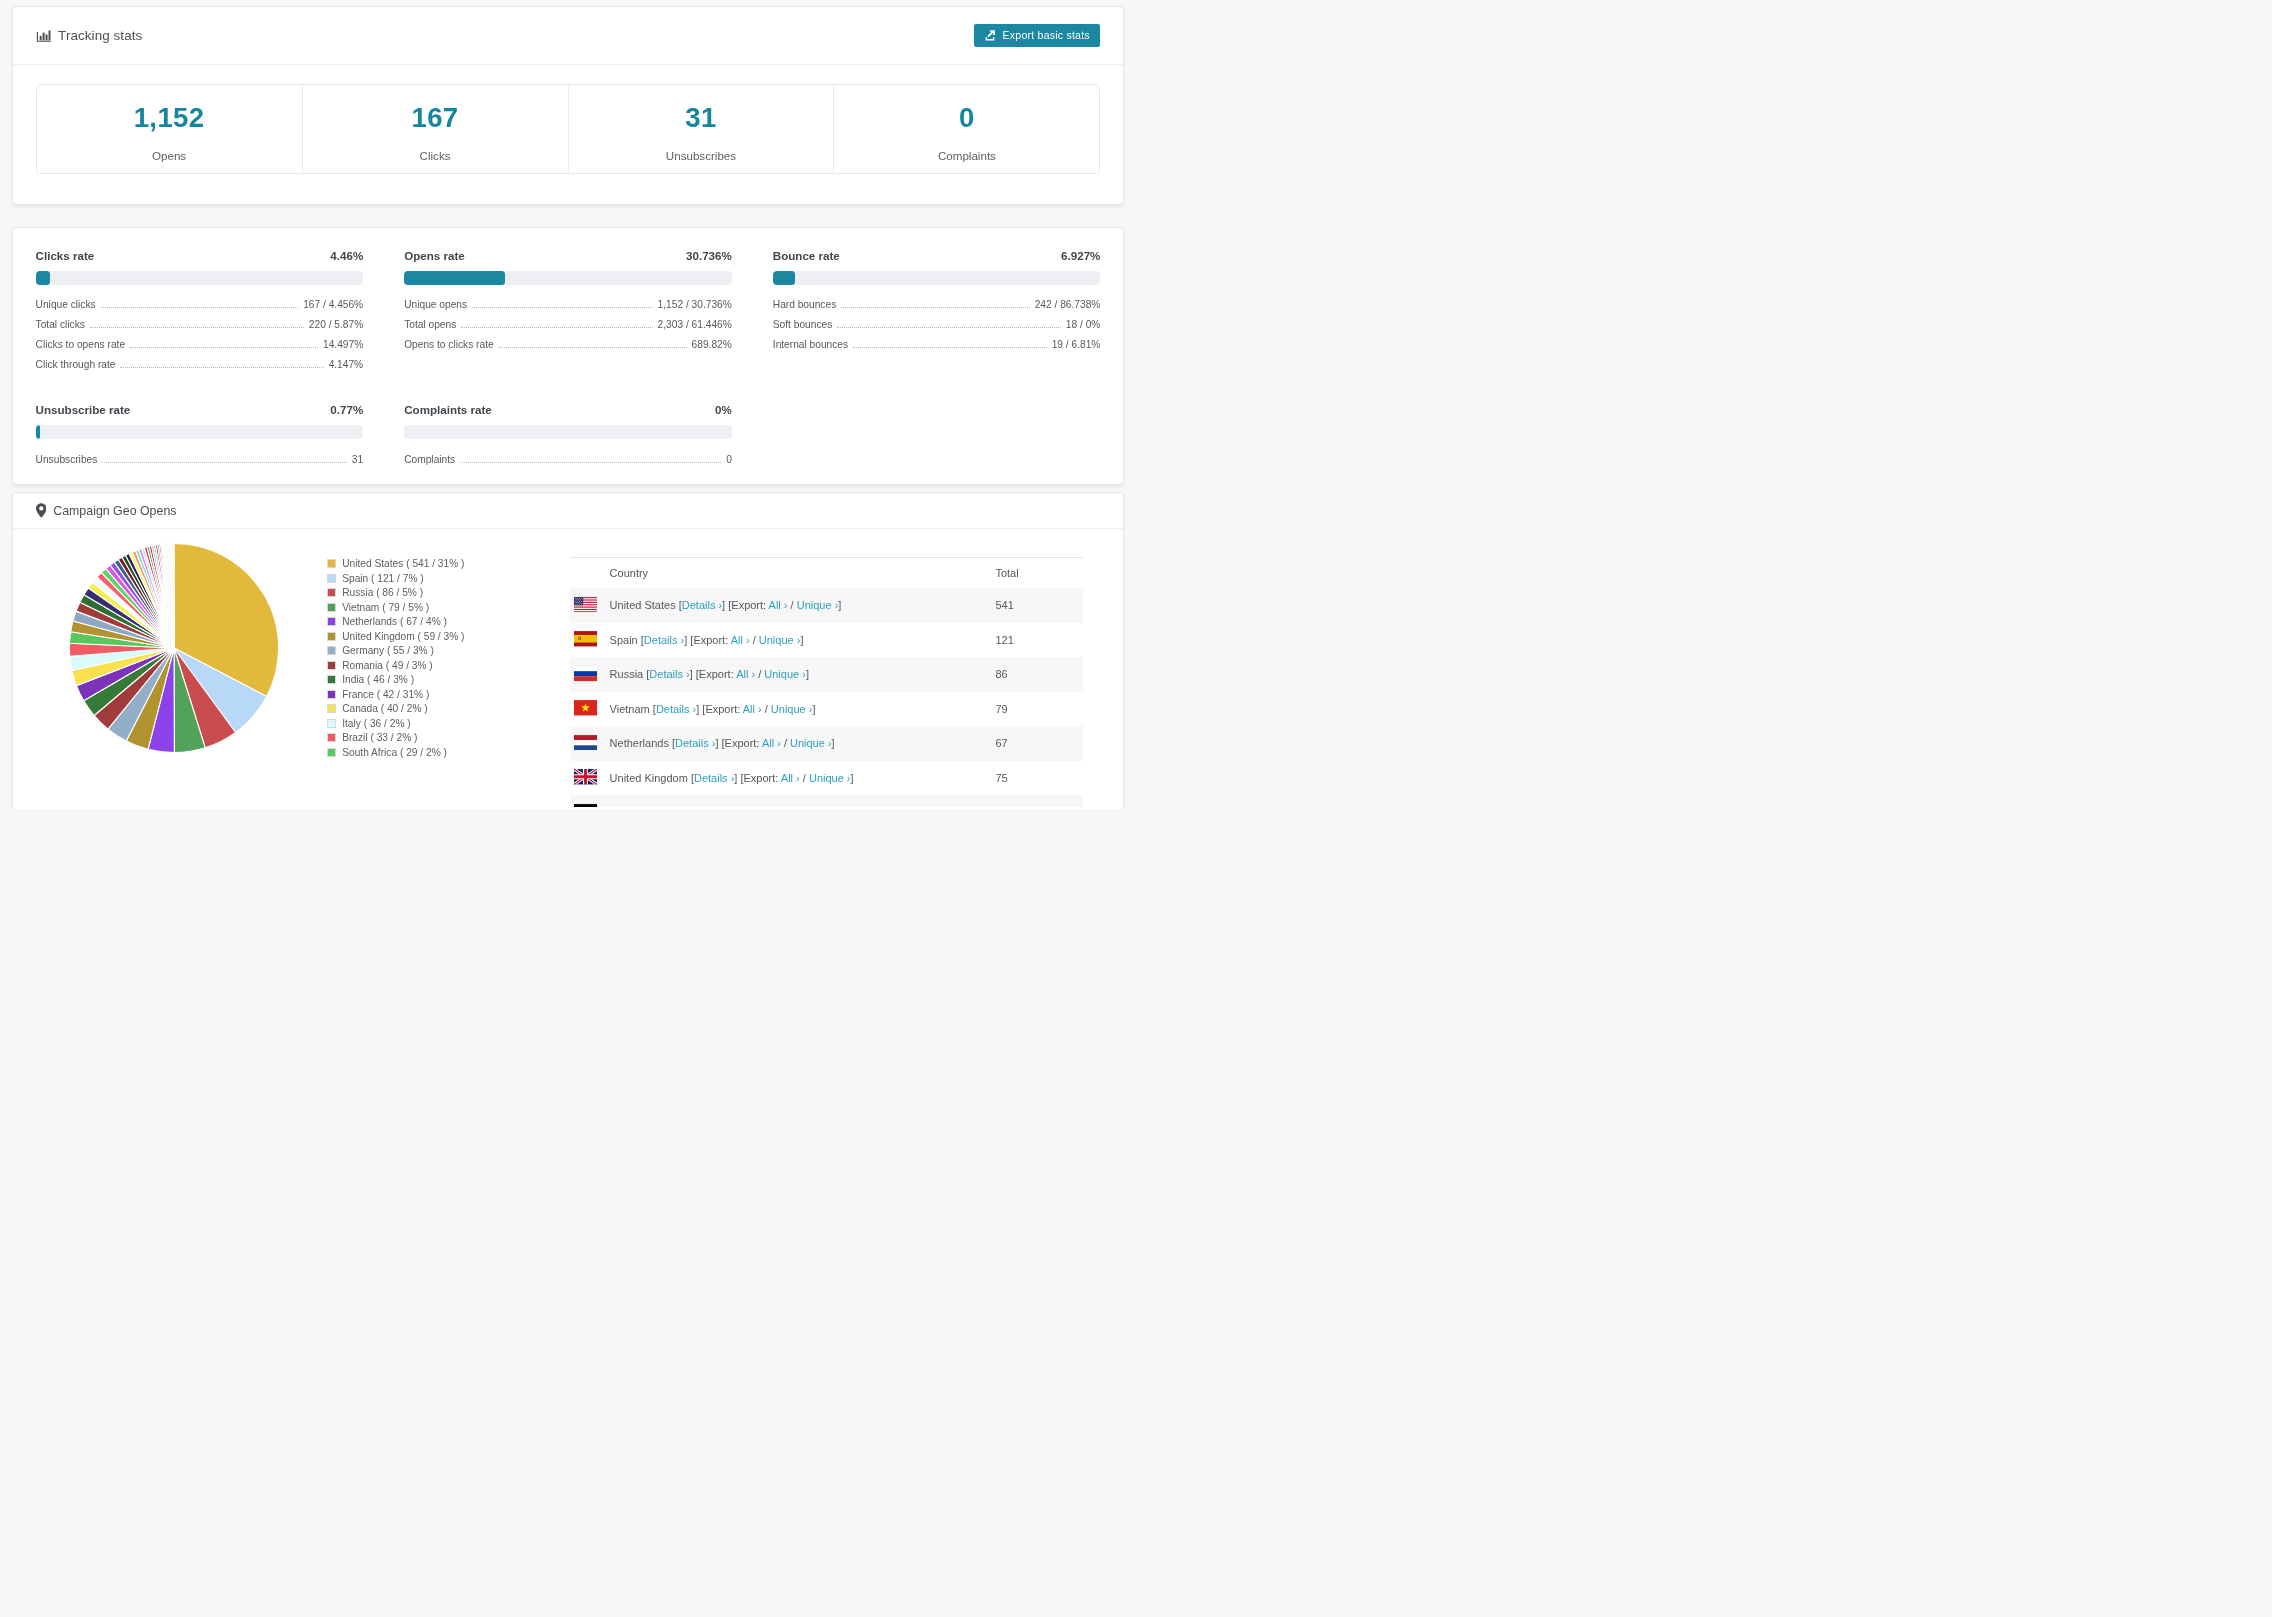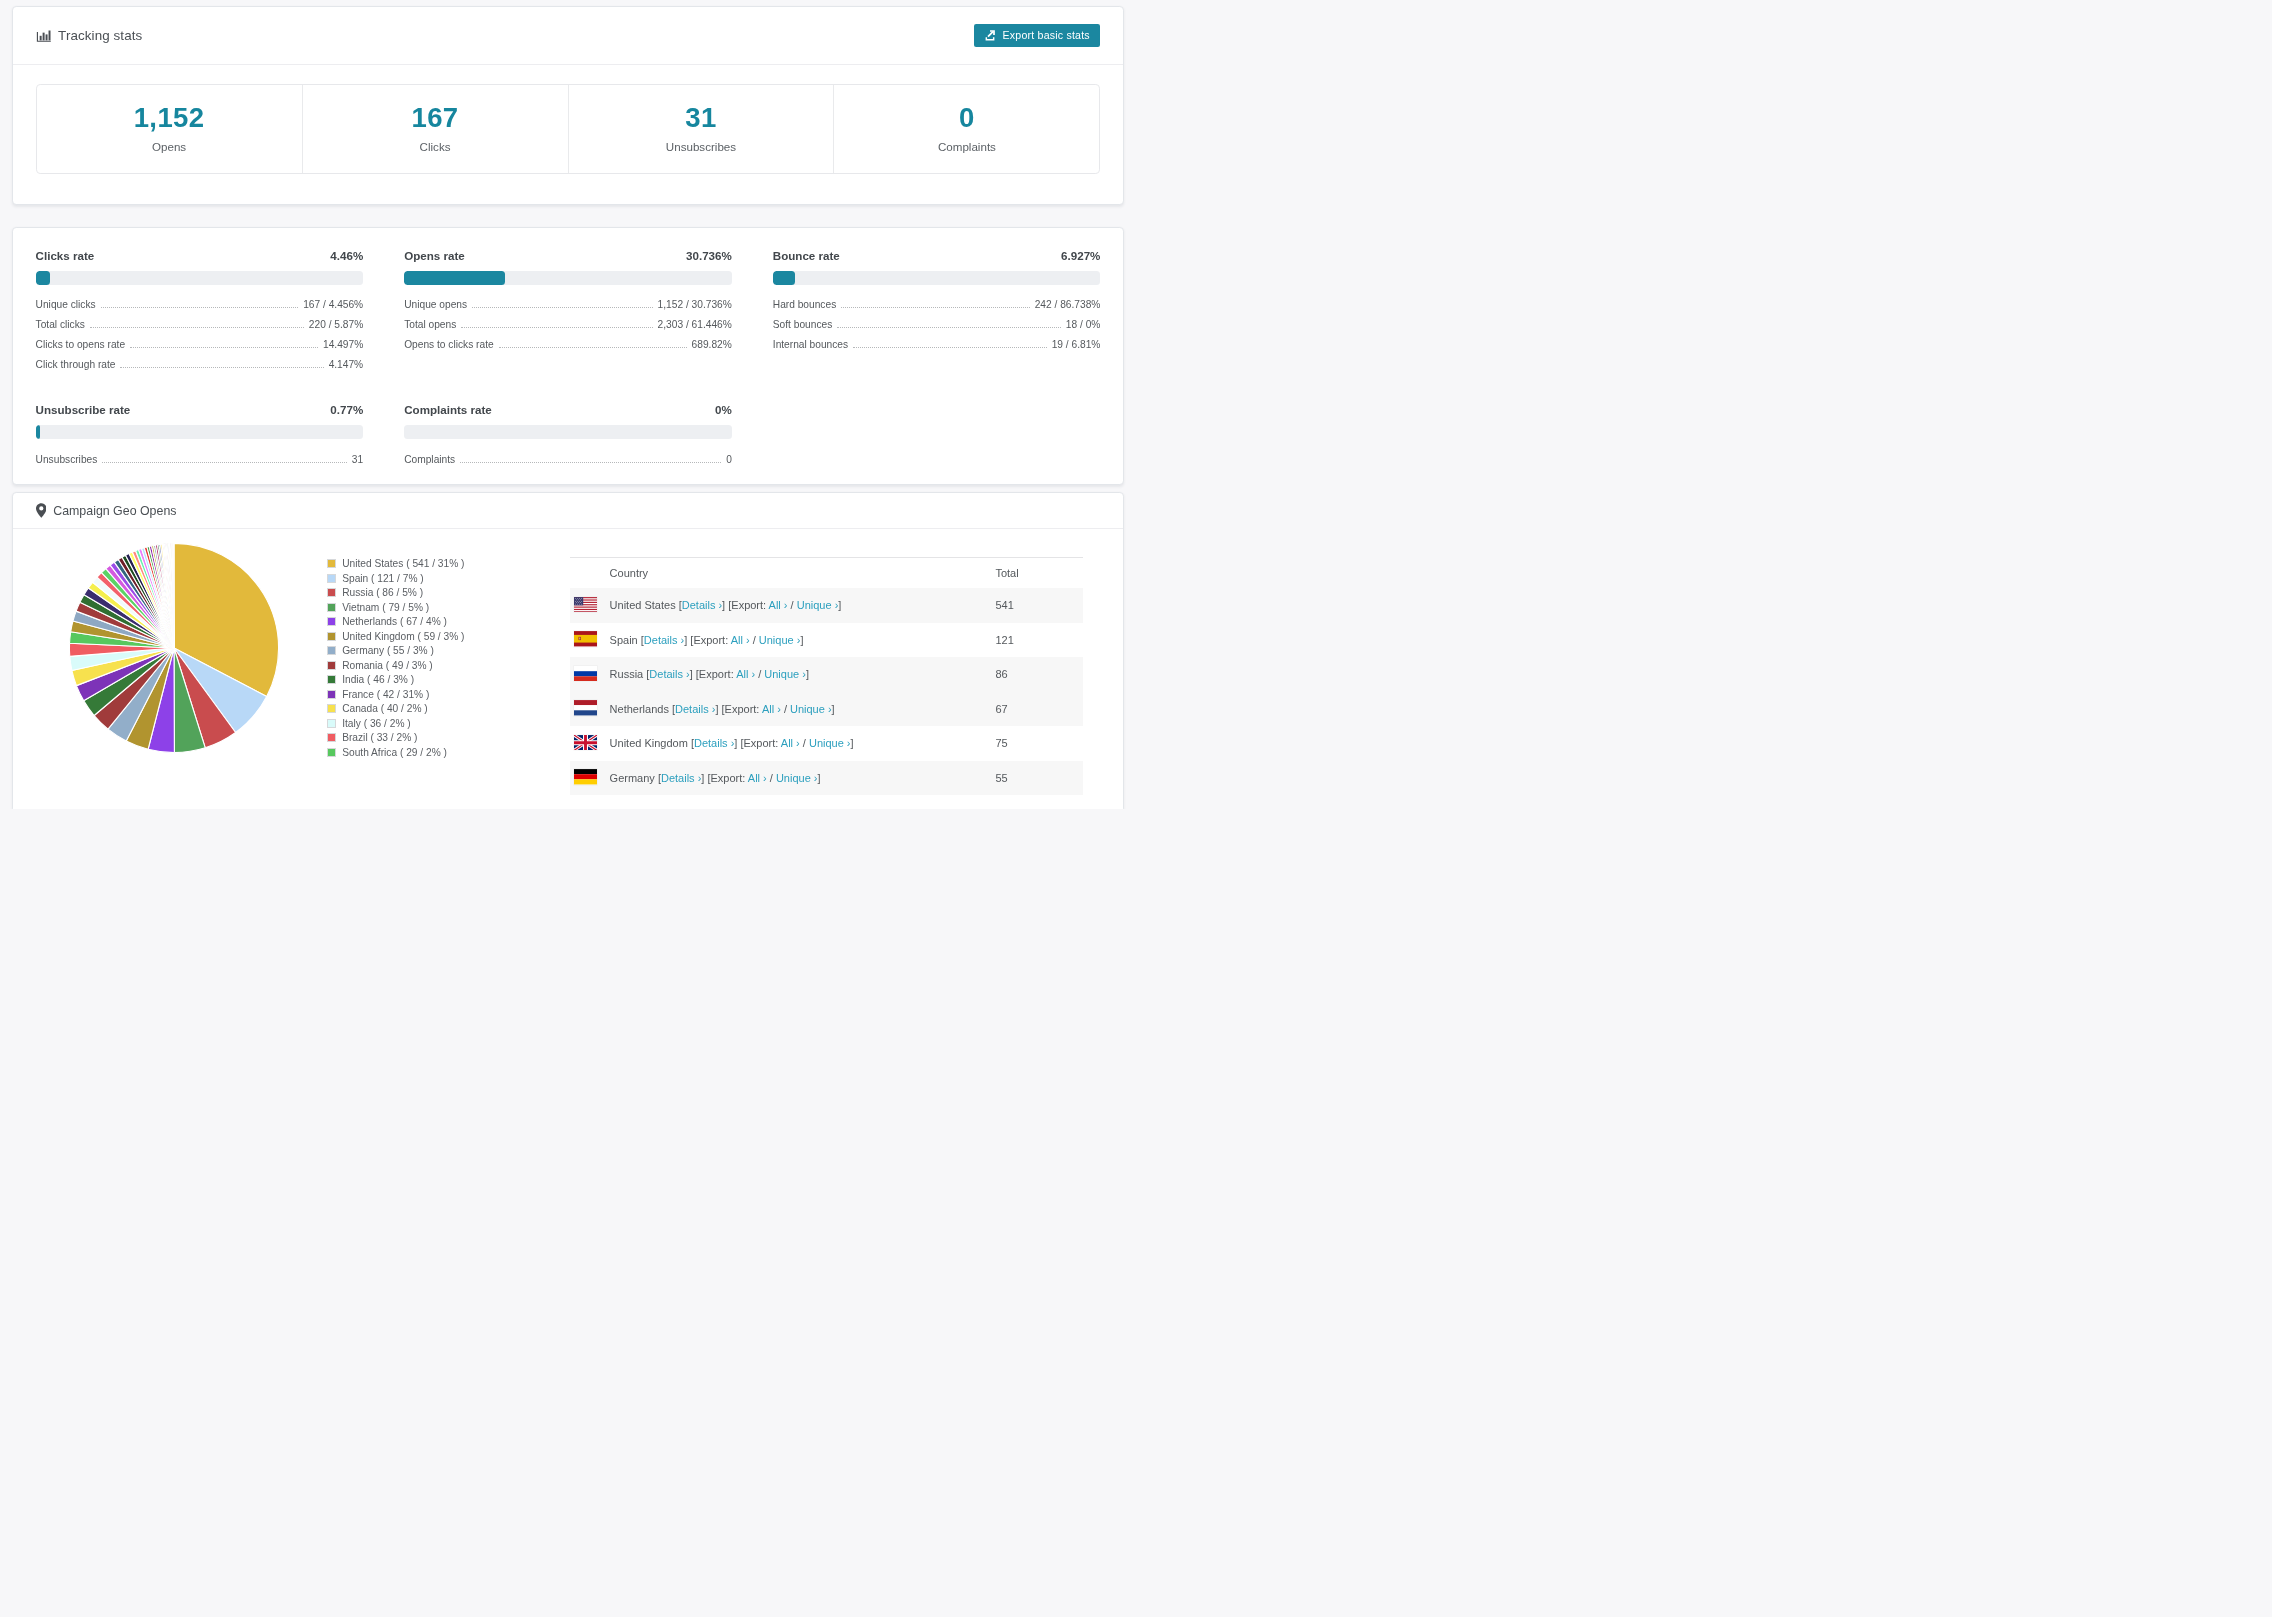--- a/index.html
+++ b/index.html
@@ -16,21 +16,21 @@
   .hdr-icon { display:inline-flex; margin-right:7px; color:#4a4e53; }
   .card-title { font-size:13.4px; font-weight:400; color:#4a4f54; letter-spacing:0.1px; }
   .spacer { flex:1; }
   .export-btn { display:inline-flex; align-items:center; gap:5.6px; background:#1b87a0; color:#fff;
                 border:none; border-radius:2.1px; font-family:inherit; font-size:10.6px; padding:5.6px 10.6px;
                 cursor:pointer; letter-spacing:0.2px; }
   .stats-panel { display:flex; margin:19px 22.6px 0; border:0.7px solid #e7e8eb; border-radius:4.2px; height:90px; }
   .stat-cell { flex:1; text-align:center; padding-top:17.6px; border-right:0.7px solid #e9eaec; }
   .stat-cell:last-child { border-right:none; }
   .stat-value { font-size:27.5px; font-weight:700; color:#16869e; line-height:31px; letter-spacing:0.4px; }
-  .stat-label { font-size:11.6px; color:#5c6166; margin-top:7px; }
+  .stat-label { font-size:11.6px; color:#5c6166; margin-top:16px; }
 
   
   .card-rates { height:258px; padding:21px 22.6px; }
   .rates-grid { display:grid; grid-template-columns:repeat(3,1fr); column-gap:41px; row-gap:32px; }
   .rate-head { display:flex; justify-content:space-between; align-items:baseline; }
   .rate-title { font-size:11.6px; font-weight:700; color:#42474c; }
   .rate-pct { font-size:11.6px; font-weight:700; color:#42474c; }
   .progress-track { height:14px; background:#edeff2; border-radius:3.5px; margin-top:9.2px; overflow:hidden; position:relative; }
   .progress-fill { height:100%; background:#1b87a0; border-radius:3.5px; }
   .rate-rows { margin-top:13.4px; }
@@ -420,20 +420,28 @@
               </tr>
               <tr class="odd">
                 <td class="flag-cell"><span class="flag"><svg width="23" height="15.5" viewBox="0 0 33 22">
                       <rect width="33" height="7.33" fill="#fff"></rect>
                       <rect y="7.33" width="33" height="7.33" fill="#0039A6"></rect>
                       <rect y="14.66" width="33" height="7.34" fill="#D52B1E"></rect>
                     </svg></span></td>
                 <td class="country-cell"><span>Russia</span><span> [</span><a class="tlink" href="#">Details ›</a><span>] </span><span>[Export: </span><a class="tlink" href="#">All ›</a><span> / </span><a class="tlink" href="#">Unique ›</a><span>]</span></td>
                 <td class="total-cell">86</td>
               </tr>
+              <tr>
+                <td class="flag-cell"><span class="flag"><svg width="23" height="15.5" viewBox="0 0 33 22">
+                      <rect width="33" height="22" fill="#DA251D"></rect>
+                      <polygon points="16.5,4.5 18.09,8.82 22.68,8.99 19.07,11.83 20.32,16.26 16.5,13.7 12.68,16.26 13.93,11.83 10.32,8.99 14.91,8.82" fill="#FFE600"></polygon>
+                    </svg></span></td>
+                <td class="country-cell"><span>Vietnam</span><span> [</span><a class="tlink" href="#">Details ›</a><span>] </span><span>[Export: </span><a class="tlink" href="#">All ›</a><span> / </span><a class="tlink" href="#">Unique ›</a><span>]</span></td>
+                <td class="total-cell">79</td>
+              </tr>
               <tr class="odd">
                 <td class="flag-cell"><span class="flag"><svg width="23" height="15.5" viewBox="0 0 33 22">
                       <rect width="33" height="7.33" fill="#AE1C28"></rect>
                       <rect y="7.33" width="33" height="7.33" fill="#fff"></rect>
                       <rect y="14.66" width="33" height="7.34" fill="#21468B"></rect>
                     </svg></span></td>
                 <td class="country-cell"><span>Netherlands</span><span> [</span><a class="tlink" href="#">Details ›</a><span>] </span><span>[Export: </span><a class="tlink" href="#">All ›</a><span> / </span><a class="tlink" href="#">Unique ›</a><span>]</span></td>
                 <td class="total-cell">67</td>
               </tr>
               <tr>

